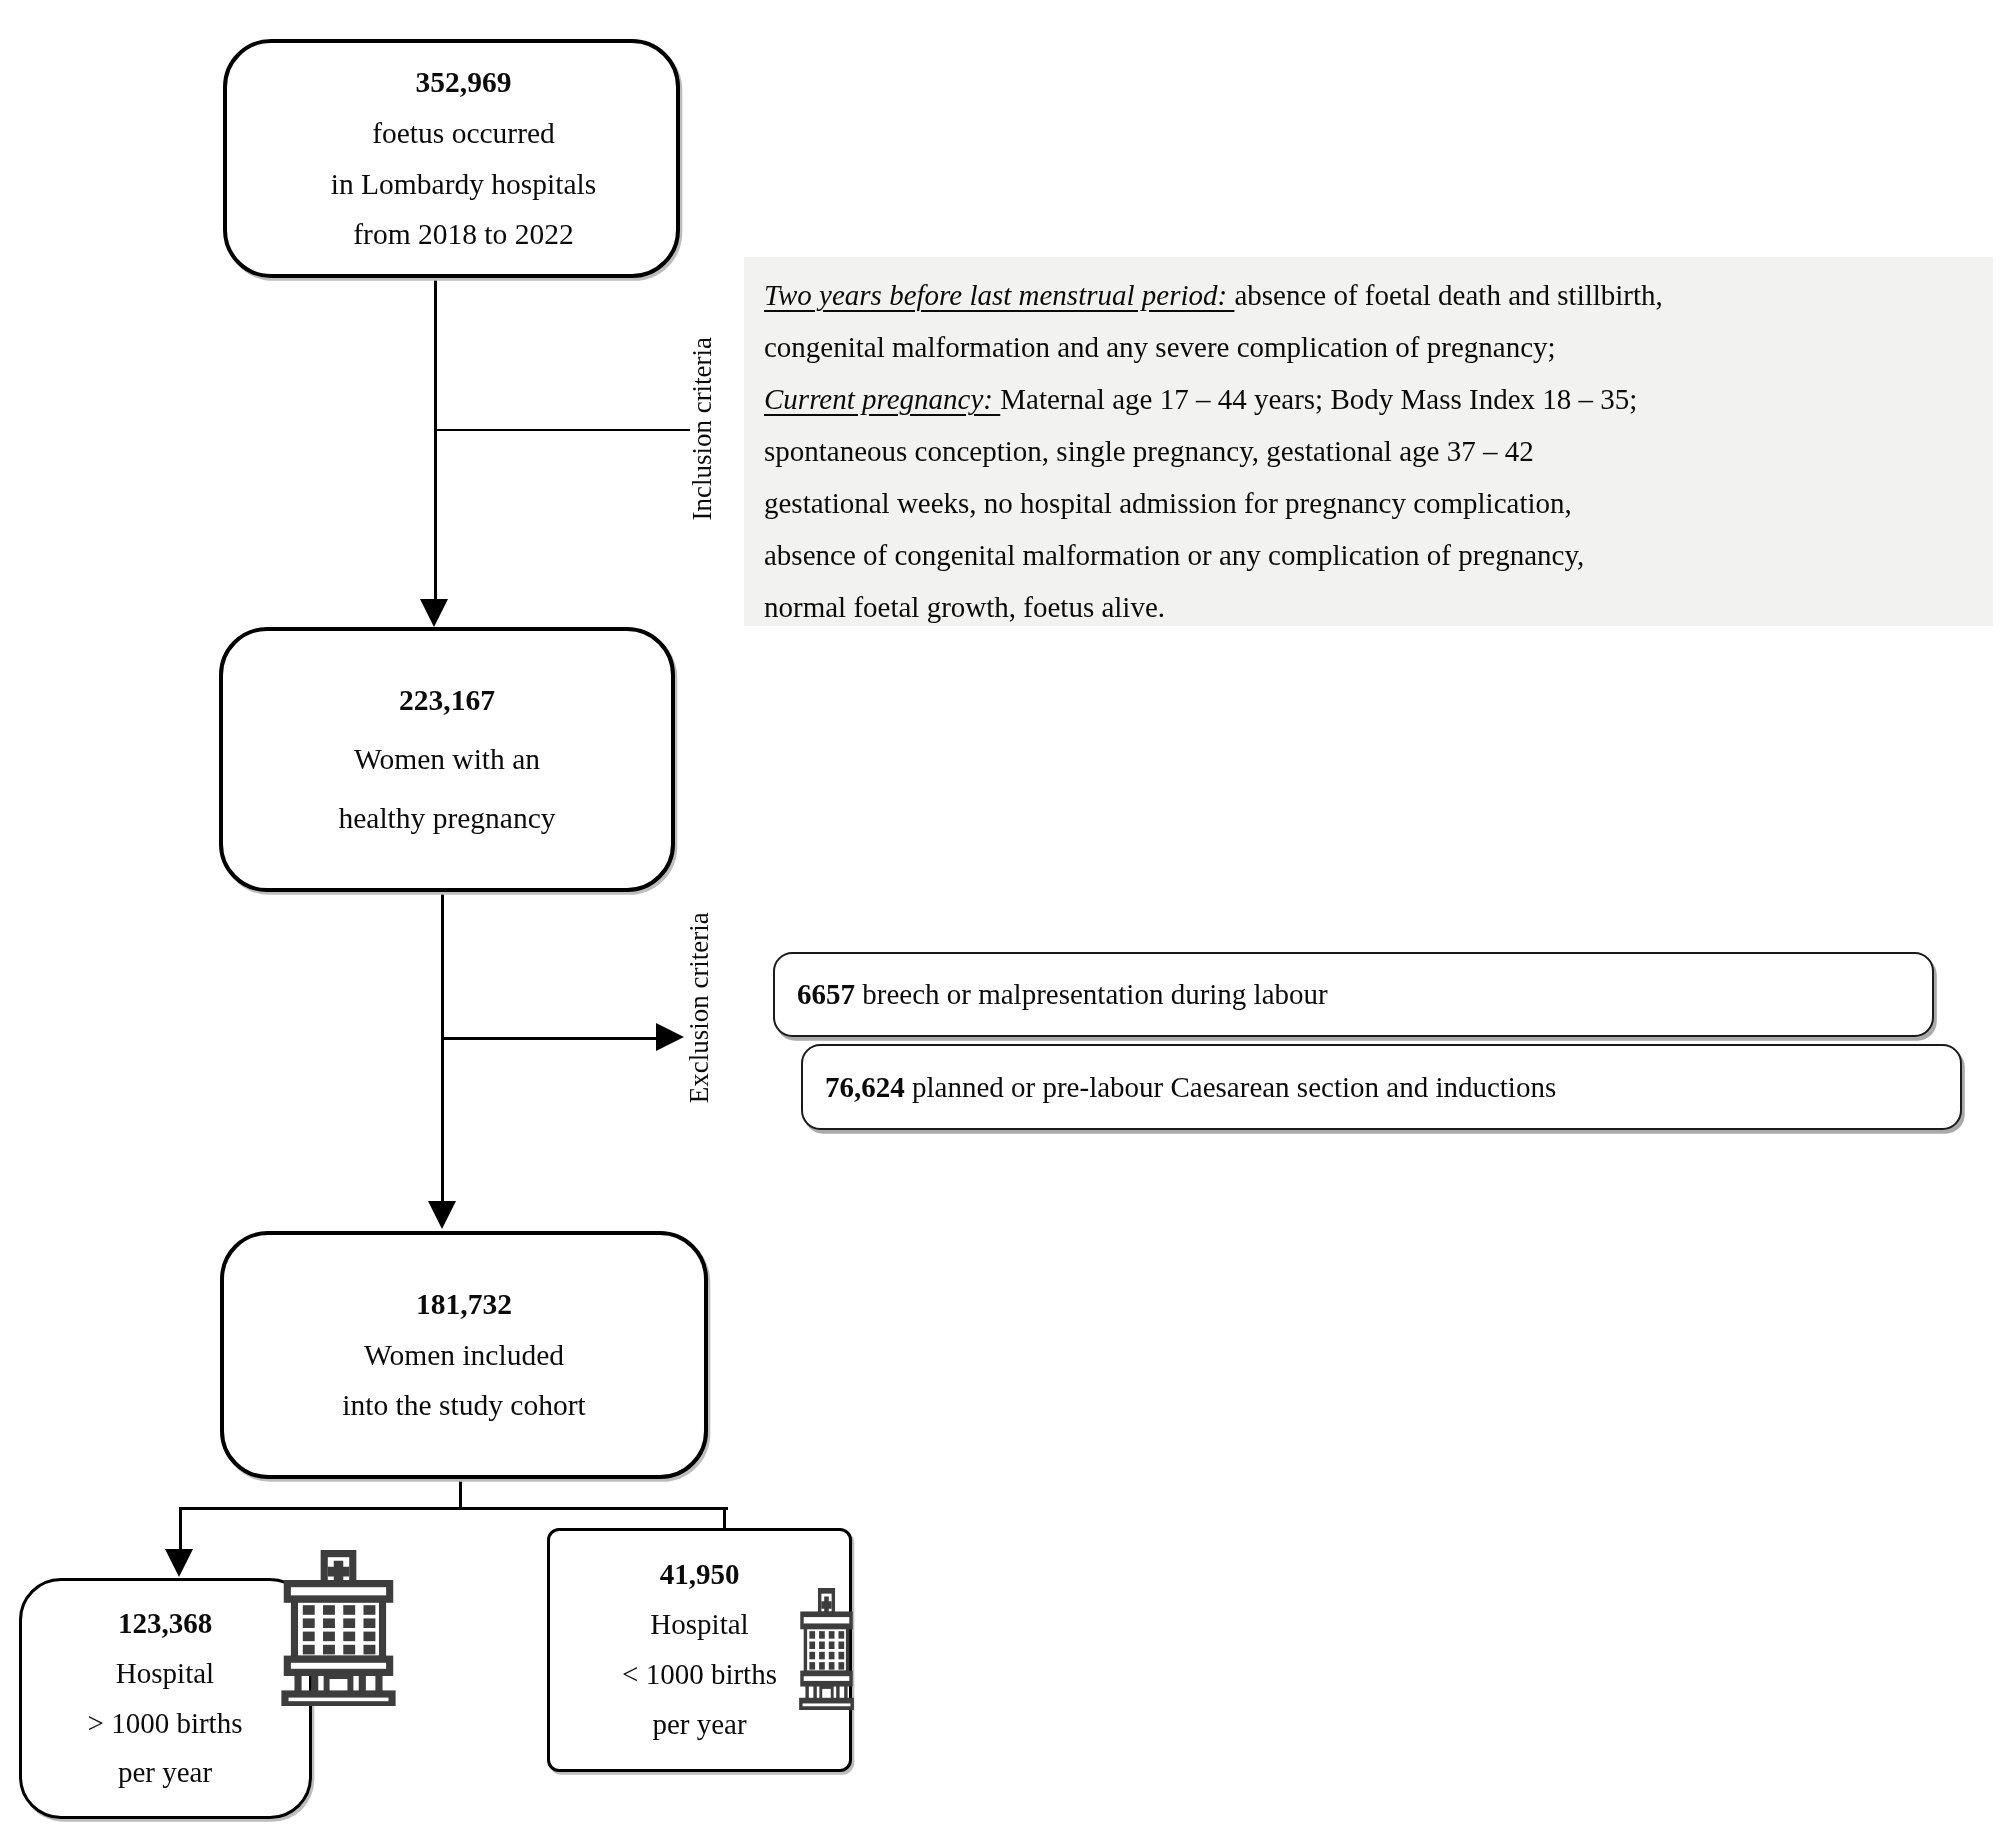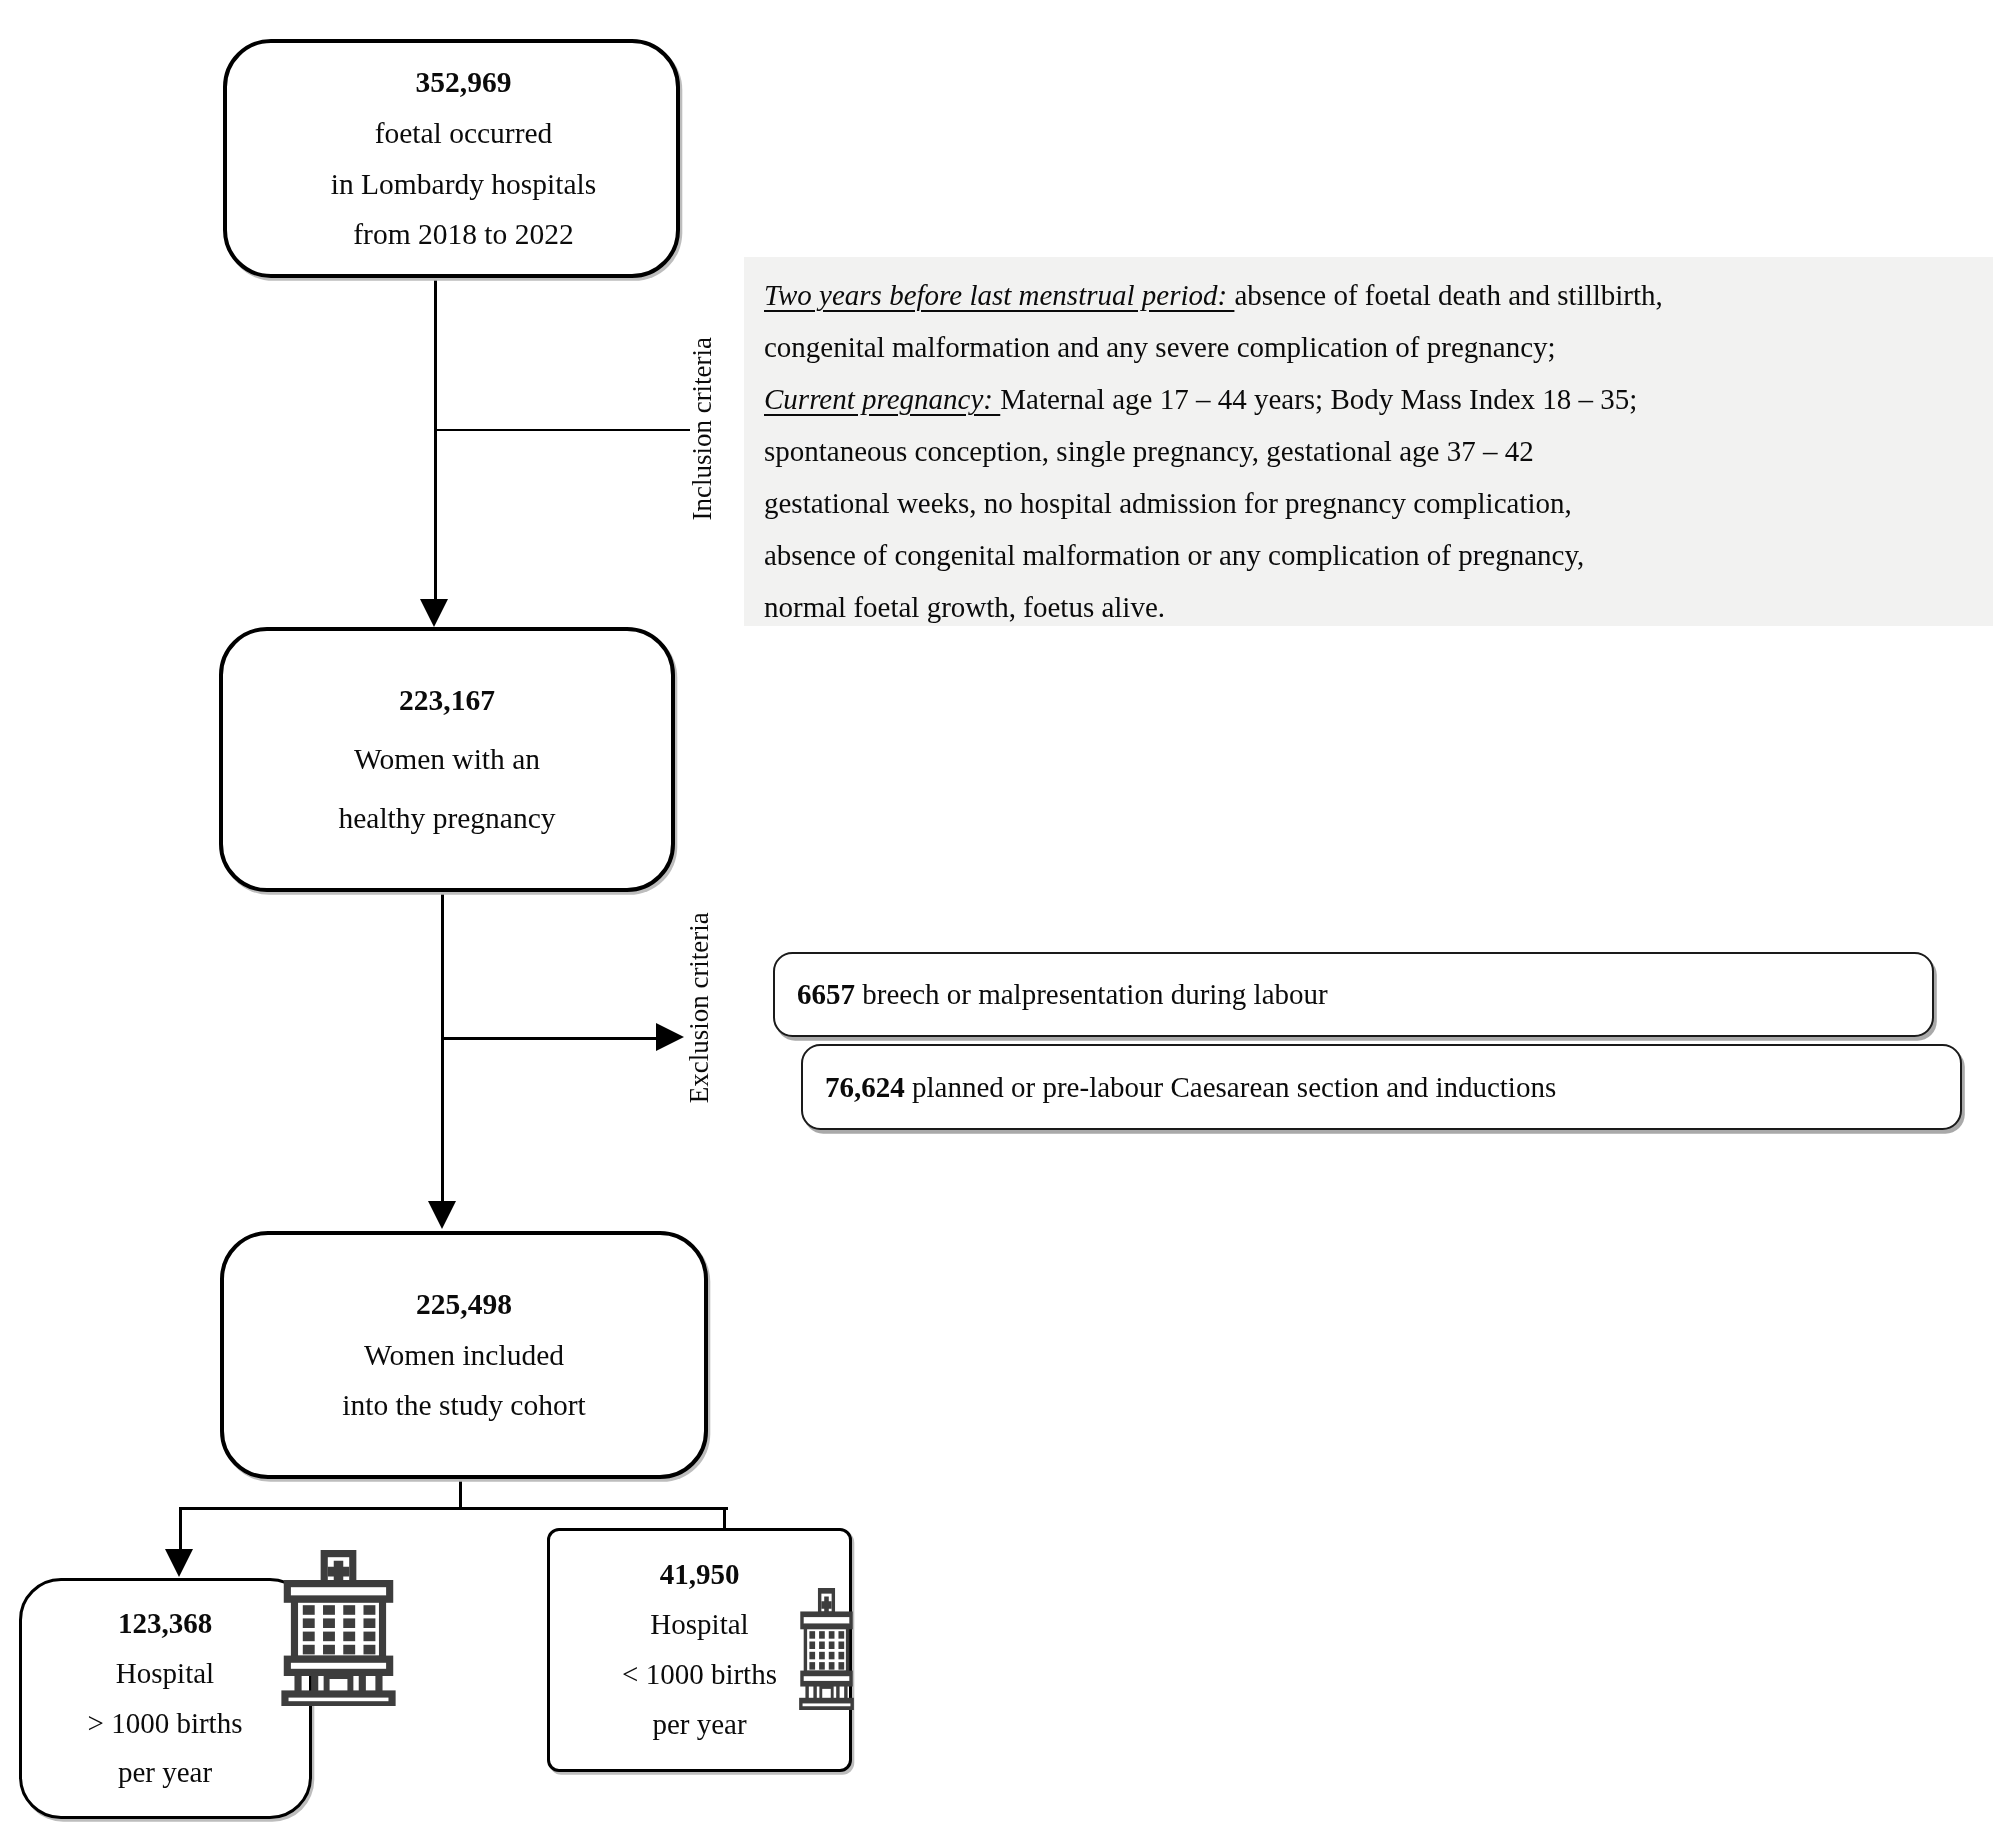--- a/index.html
+++ b/index.html
@@ -63,21 +63,21 @@
 
   <div class="line" style="left:459px;top:1471px;width:2.8px;height:37px;"></div>
   <div class="line" style="left:179px;top:1507px;width:549px;height:3.2px;"></div>
   <div class="line" style="left:179px;top:1507px;width:2.8px;height:43px;"></div>
   <div class="head-down" style="left:165px;top:1549px;"></div>
   <div class="line" style="left:723px;top:1507px;width:2.8px;height:41px;"></div>
   <div class="head-down" style="left:710px;top:1547px;"></div>
 
   <div class="fbox" style="left:223px;top:39px;width:425px;height:231px;padding-left:24px;">
     <div class="num">352,969</div>
-    <div>foetal occurred</div>
+    <div>foetus occurred</div>
     <div>in Lombardy hospitals</div>
     <div>from 2018 to 2022</div>
   </div>
 
   <div class="vlabel" style="left:541px;top:414px;">Inclusion criteria</div>
 
   <div class="gray-panel" style="left:744px;top:257px;width:1249px;height:369px;"><span id="incl-rich"><span class="seg-iu">Two years before last menstrual period: </span><span>absence of foetal death and stillbirth,</span><br><span>congenital malformation and any severe complication of pregnancy;</span><br><span class="seg-iu">Current pregnancy: </span><span>Maternal age 17 – 44 years; Body Mass Index 18 – 35;</span><br><span>spontaneous conception, single pregnancy, gestational age 37 – 42</span><br><span>gestational weeks, no hospital admission for pregnancy complication,</span><br><span>absence of congenital malformation or any complication of pregnancy,</span><br><span>normal foetal growth, foetus alive.</span></span></div>
 
   <div class="fbox" style="left:219px;top:627px;width:448px;height:257px;gap:8px;">
     <div class="num">223,167</div>
@@ -90,21 +90,21 @@
   <div class="xbox" style="left:773px;top:952px;width:1135px;height:81px;">
     <span class="num">6657</span>
       <span class="rest"> breech or malpresentation during labour</span>
   </div>
   <div class="xbox" style="left:773px;top:1044px;width:1135px;height:82px;margin-left:28px;">
     <span class="num">76,624</span>
       <span class="rest"> planned or pre-labour Caesarean section and inductions</span>
   </div>
 
   <div class="fbox" style="left:220px;top:1231px;width:480px;height:240px;">
-    <div class="num">225,498</div>
+    <div class="num">181,732</div>
     <div>Women included</div>
     <div>into the study cohort</div>
   </div>
 
   <div class="fbox" style="left:18.5px;top:1578px;width:287px;height:235px;font-size:29px;border-radius:42px;border-width:3.7px;">
     <div class="num">123,368</div>
     <div>Hospital</div>
     <div>&gt; 1000 births</div>
     <div>per year</div>
   </div>

